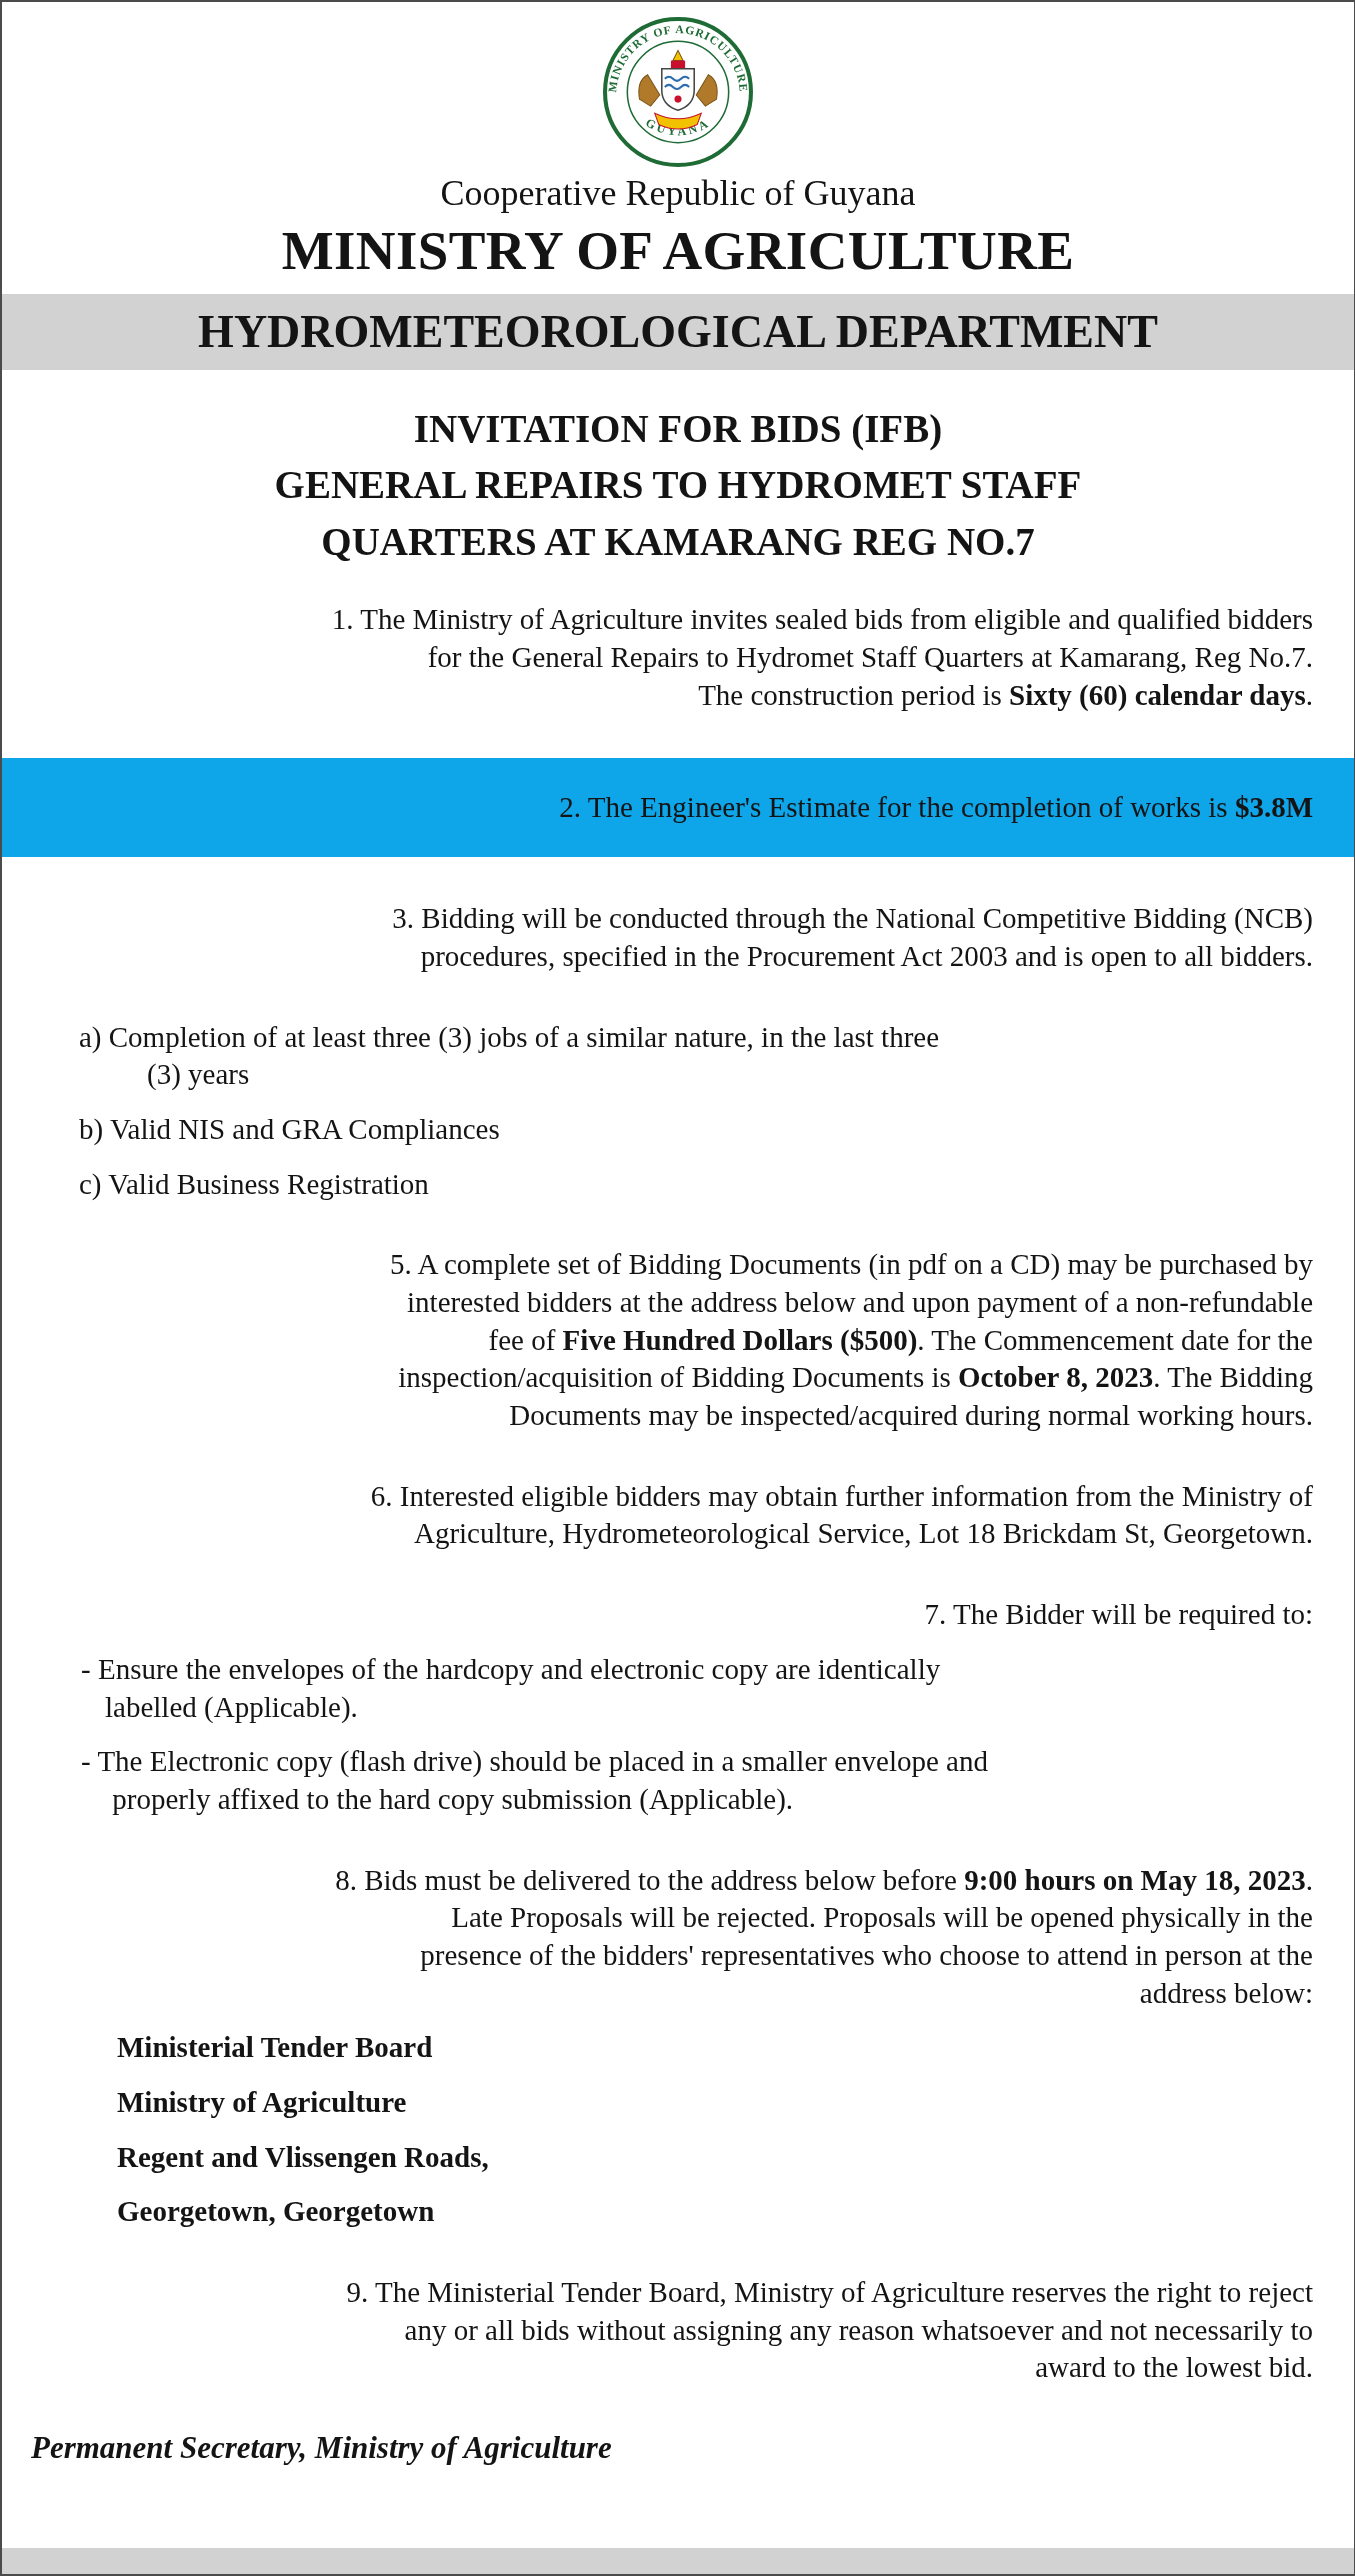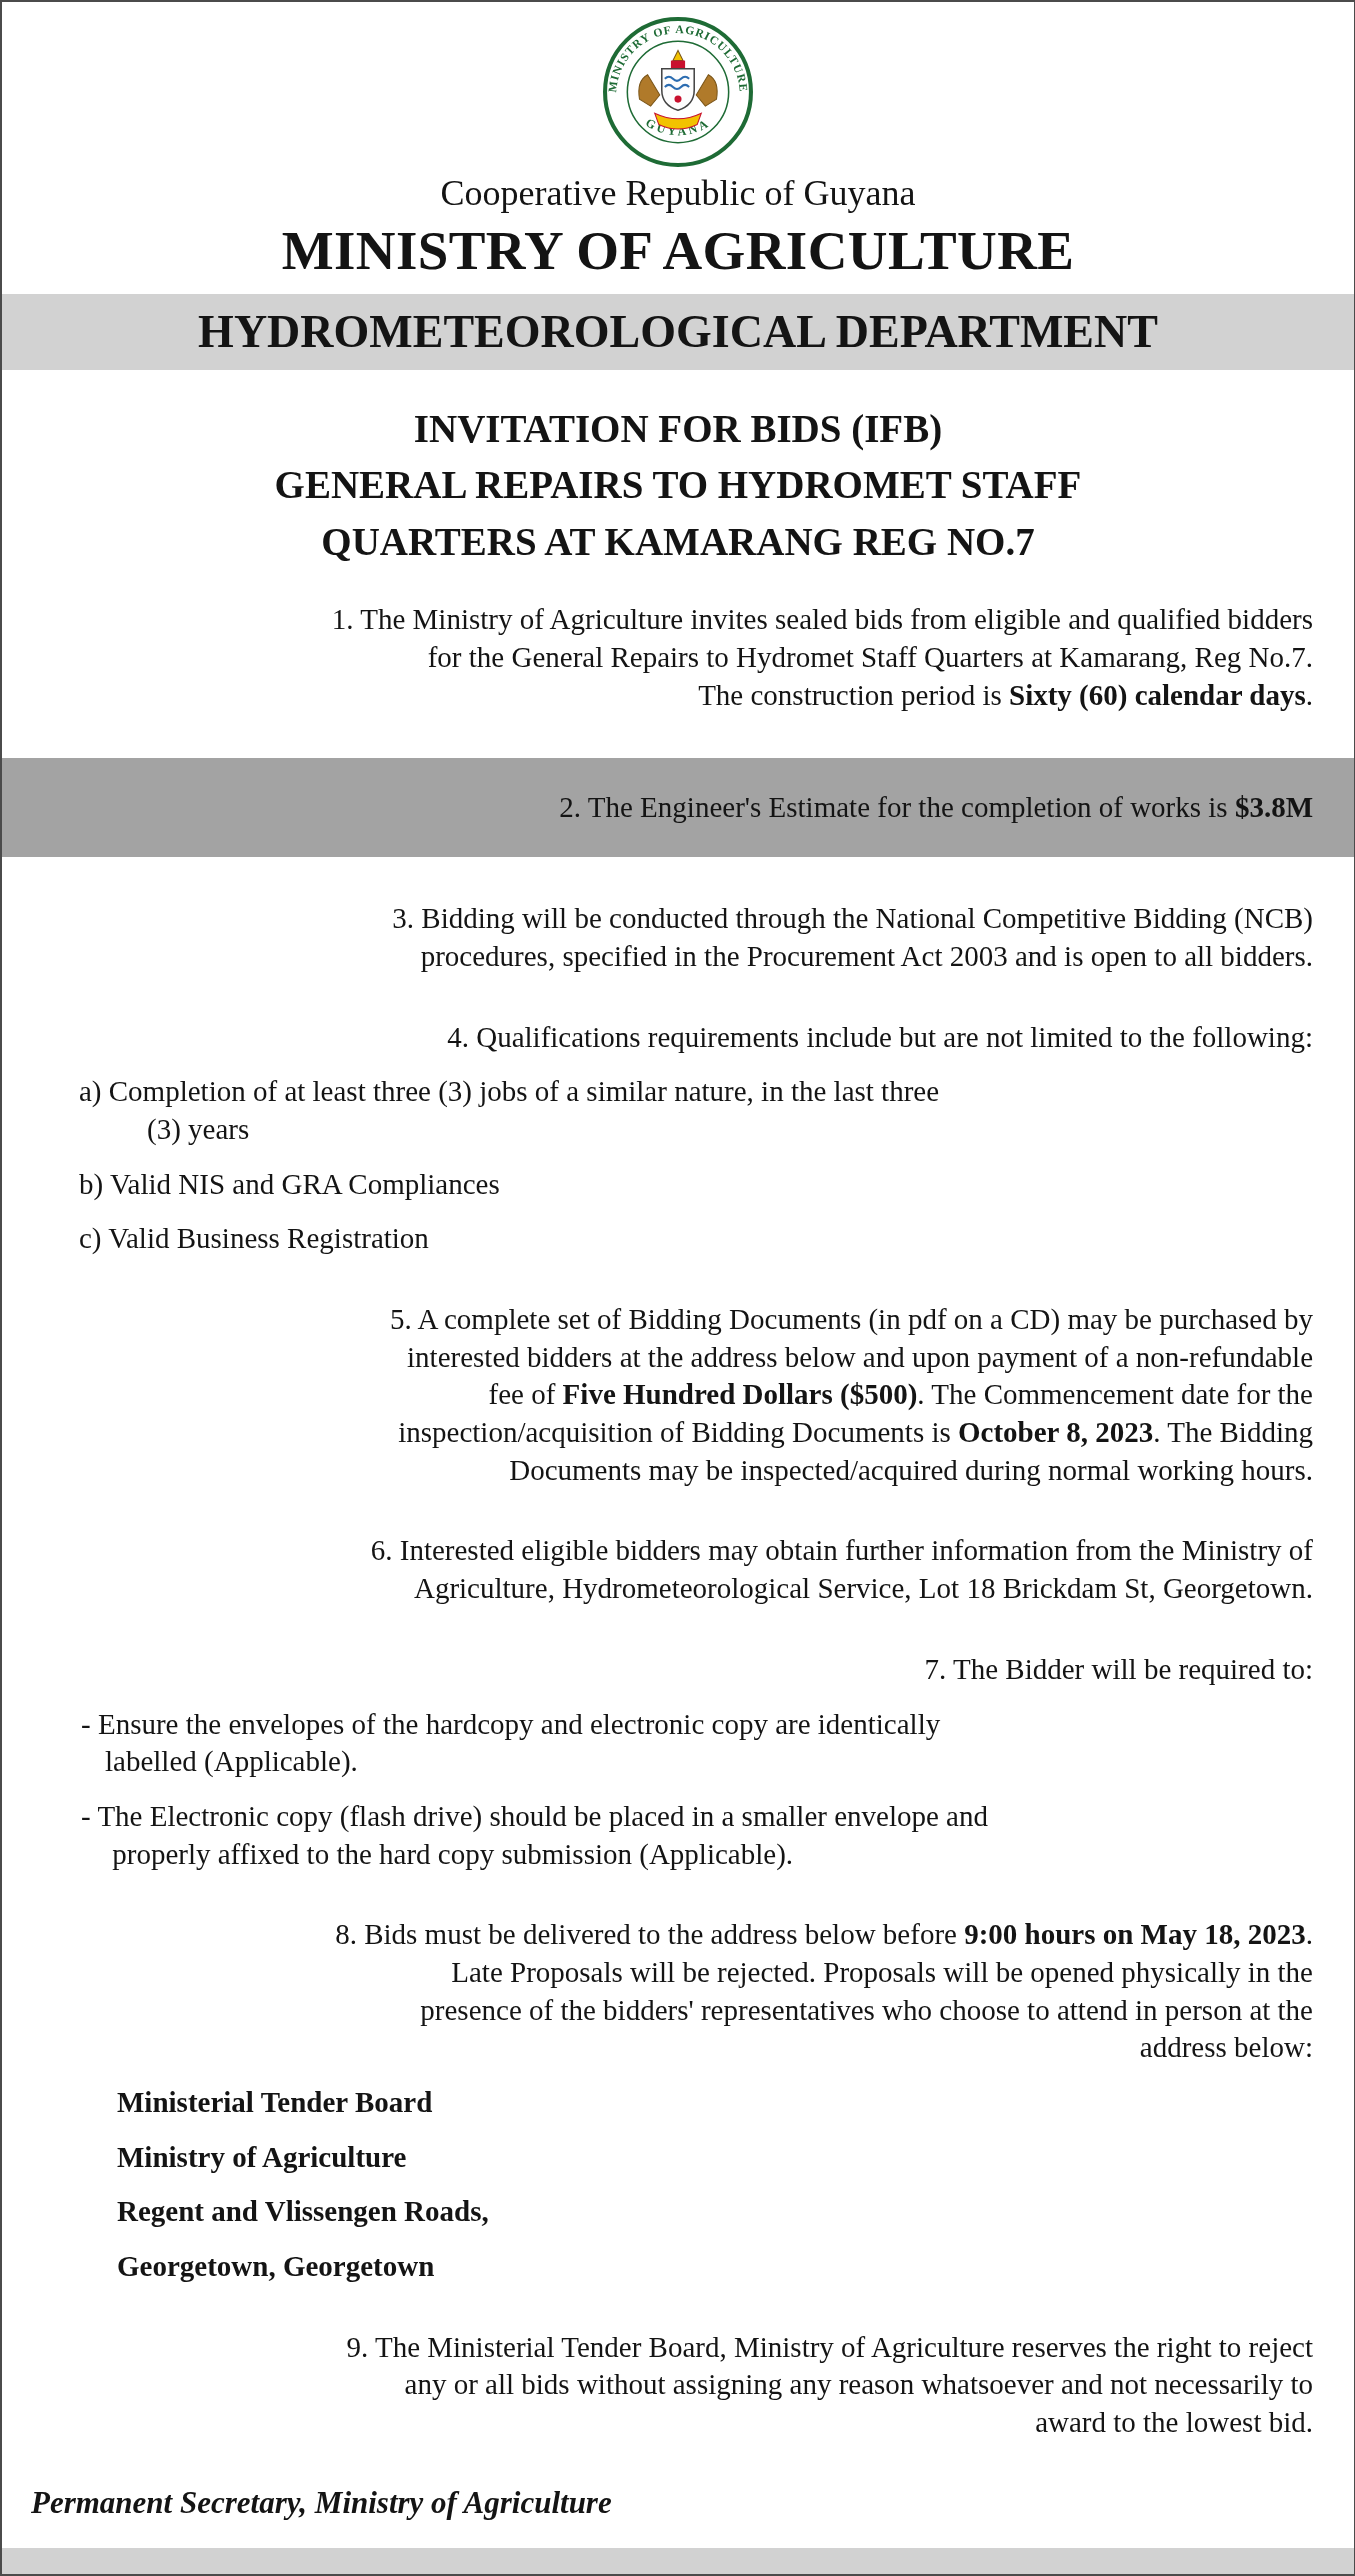--- a/index.html
+++ b/index.html
@@ -19,21 +19,21 @@
   .seal-wrap { display: flex; justify-content: center; }
   .country { font-size: 36px; line-height: 1.25; margin-top: 3.4px; }
   .ministry { font-size: 55px; font-weight: 700; line-height: 1.2; margin: 1.7px 0 0 0; letter-spacing: 0.4px; }
   .dept-band { background: #d2d2d2; margin-top: 10.3px; padding: 10.3px 6.8px; }
   .dept { font-size: 46px; font-weight: 700; margin: 0; line-height: 1.2; }
 
   .main { padding: 31px 29px 0 29px; }
   .doc-title { text-align: center; font-size: 39px; font-weight: 700; line-height: 1.45; margin-bottom: 31px; }
 
   .item { font-size: 29px; line-height: 1.3; margin: 0 0 43px 0; }
-  .item.band { background: #a3a3a3; margin-left: -29px; margin-right: -29px; padding: 19px 29px; }
+  .item.band { background: #0ea5e9; margin-left: -29px; margin-right: -29px; padding: 19px 29px; }
   .para { margin: 12px; white-space: pre-wrap; padding-left: 39px; text-indent: -39px; text-align: right; }
   .sub { margin: 17px; white-space: pre-wrap; }
   .sub-alpha { margin-left: 48px; padding-left: 39px; text-indent: -39px; }
   .sub-dash { margin-left: 50px; padding-left: 24px; text-indent: -24px; }
   .sub-address { margin-left: 86px; font-weight: 700; }
   b { font-weight: 700; }
 
   .signature { font-size: 31px; font-weight: 700; font-style: italic; margin: 39px 0 24px 0; }
   .footer-band { background: #d2d2d2; height: 26px; margin-top: auto; }
 </style>
@@ -91,21 +91,20 @@
 The construction period is </span><b>Sixty (60) calendar days</b><span>.</span></p>
         </div>
         <div class="item band">
           <p class="para"><span class="marker">2. </span><span>The Engineer's Estimate for the completion of works is </span><b>$3.8M</b></p>
         </div>
         <div class="item">
           <p class="para"><span class="marker">3. </span><span>Bidding will be conducted through the National Competitive Bidding (NCB)
 procedures, specified in the Procurement Act 2003 and is open to all bidders.</span></p>
         </div>
         <div class="item">
-          <p class="para"><span class="marker">4. </span><span>Qualifications requirements include but are not limited to the following:</span></p>
           <p class="sub sub-alpha"><span class="marker">a) </span><span>Completion of at least three (3) jobs of a similar nature, in the last three
     (3) years</span></p>
           <p class="sub sub-alpha"><span class="marker">b) </span><span>Valid NIS and GRA Compliances</span></p>
           <p class="sub sub-alpha"><span class="marker">c) </span><span>Valid Business Registration</span></p>
         </div>
         <div class="item">
           <p class="para"><span class="marker">5. </span><span>A complete set of Bidding Documents (in pdf on a CD) may be purchased by
 interested bidders at the address below and upon payment of a non-refundable
 fee of </span><b>Five Hundred Dollars ($500)</b><span>. The Commencement date for the
 inspection/acquisition of Bidding Documents is </span><b>October 8, 2023</b><span>. The Bidding

